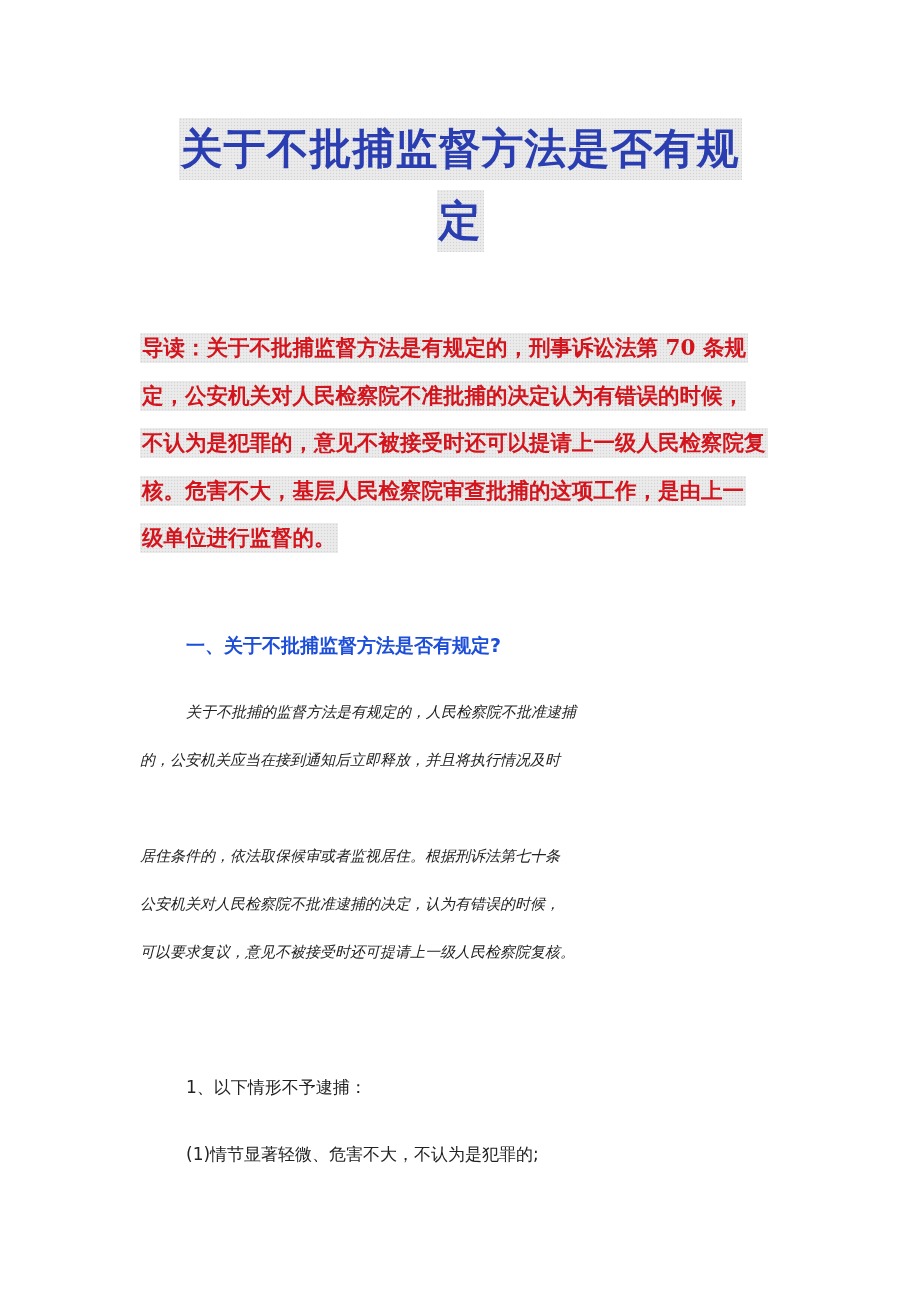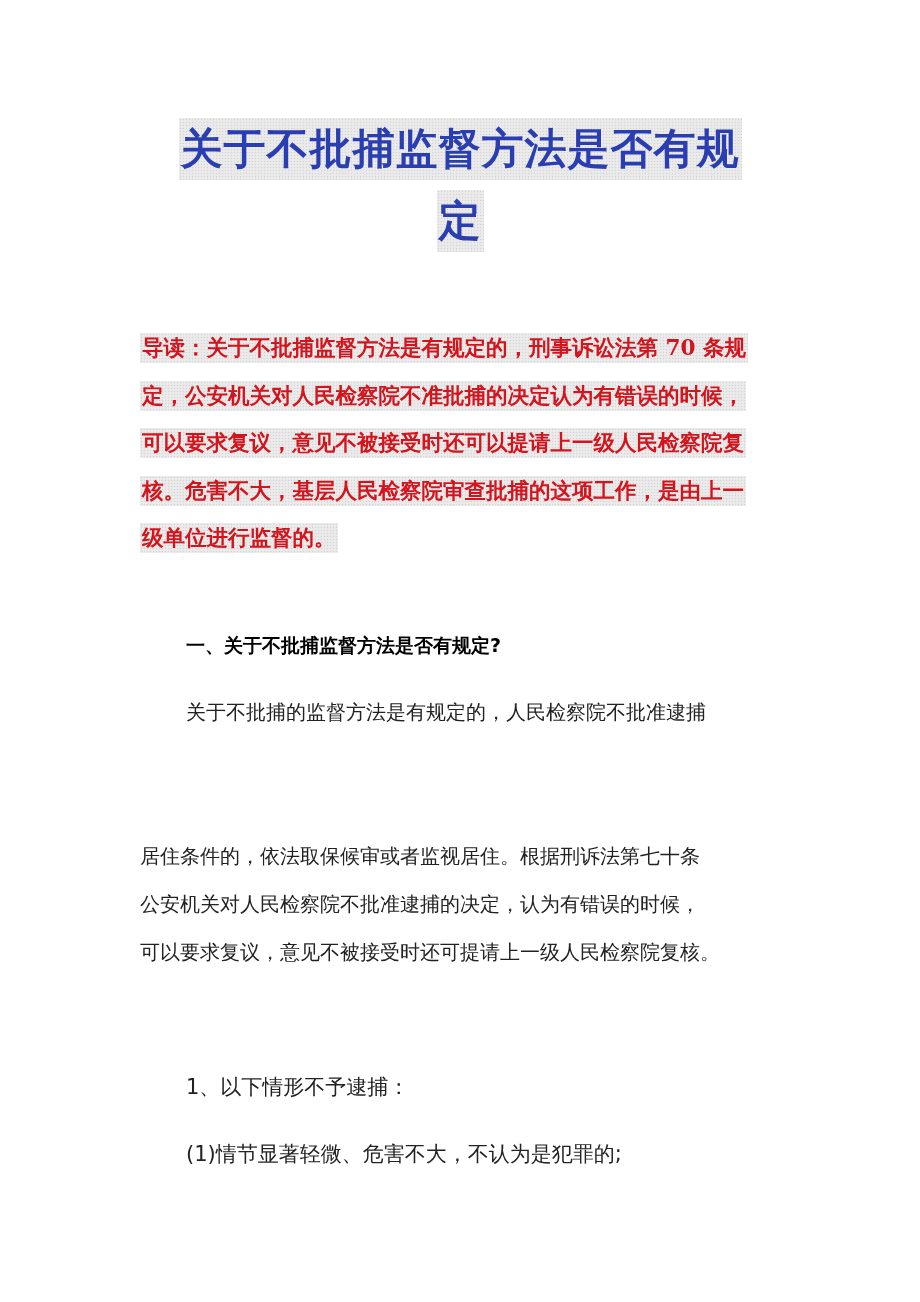--- a/index.html
+++ b/index.html
@@ -64,44 +64,45 @@
       text-align: center;
     }
     .intro-line span {
       display: inline-block;
       padding: 0 2px;
     }
 
     .heading {
       position: absolute;
       left: 186px;
-      color: #000000;
+      color: #1d4ed8;
       font-family: "DejaVu Sans", "Liberation Sans", sans-serif;
       font-weight: bold;
       font-size: 19px;
       line-height: 30px;
       white-space: nowrap;
     }
 
     .body-line {
       position: absolute;
       left: 140px;
       color: #222222;
-      font-size: 20px;
+      font-size: 15px;
       line-height: 30px;
       white-space: nowrap;
+      font-style: italic;
     }
     .body-line.indent { left: 186px; }
 
     .list-line {
       position: absolute;
       left: 186px;
       color: #222222;
       font-family: "DejaVu Sans", "Liberation Sans", sans-serif;
-      font-size: 21px;
+      font-size: 17px;
       line-height: 30px;
       white-space: nowrap;
     }
   </style>
 </head>
 <body>
 
 <div class="page">
 
   <div class="title-line title-l1">
@@ -112,33 +113,34 @@
   </div>
 
   <div class="intro" style="top:0;">
     <div class="intro-line" style="top:333px;">
       <span class="hl">导读：关于不批捕监督方法是有规定的，刑事诉讼法第 70 条规</span>
     </div>
     <div class="intro-line" style="top:381px;border-radius:15px;">
       <span class="hl">定，公安机关对人民检察院不准批捕的决定认为有错误的时候，</span>
     </div>
     <div class="intro-line" style="top:428px;">
-      <span class="hl">可以要求复议，意见不被接受时还可以提请上一级人民检察院复</span>
+      <span class="hl">不认为是犯罪的，意见不被接受时还可以提请上一级人民检察院复</span>
     </div>
     <div class="intro-line" style="top:476px;">
       <span class="hl">核。危害不大，基层人民检察院审查批捕的这项工作，是由上一</span>
     </div>
     <div class="intro-line" style="top:523px;">
       <span class="hl">级单位进行监督的。</span>
     </div>
   </div>
 
   <div class="heading" style="top:630px;">一、关于不批捕监督方法是否有规定?</div>
 
   <div class="body-line indent" style="top:697px;">关于不批捕的监督方法是有规定的，人民检察院不批准逮捕</div>
+  <div class="body-line" style="top:745px;">的，公安机关应当在接到通知后立即释放，并且将执行情况及时</div>
   <div class="body-line" style="top:841px;">居住条件的，依法取保候审或者监视居住。根据刑诉法第七十条</div>
   <div class="body-line" style="top:889px;">公安机关对人民检察院不批准逮捕的决定，认为有错误的时候，</div>
   <div class="body-line" style="top:937px;">可以要求复议，意见不被接受时还可提请上一级人民检察院复核。</div>
 
 
   <div class="list-line" style="top:1072px;">1、以下情形不予逮捕：</div>
   <div class="list-line" style="top:1139px;">(1)情节显著轻微、危害不大，不认为是犯罪的;</div>
 
 </div>
 

